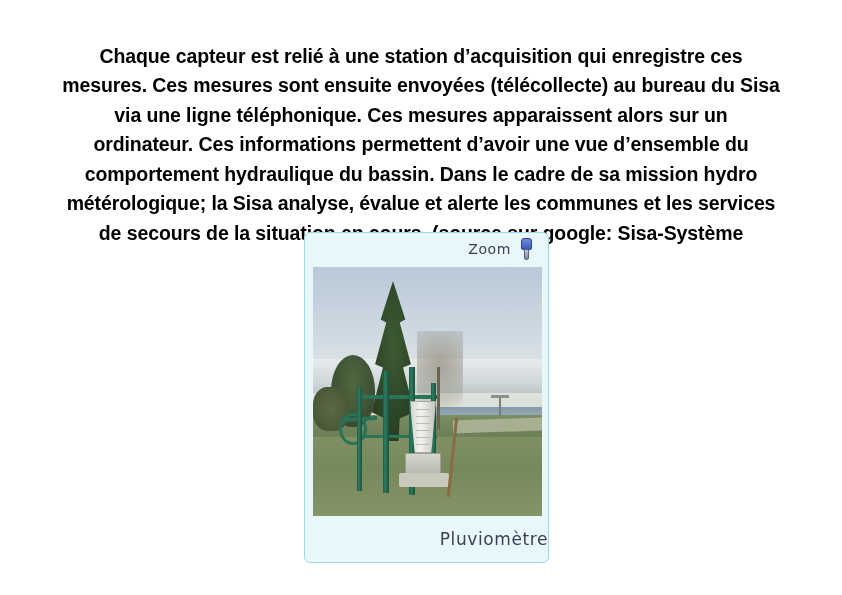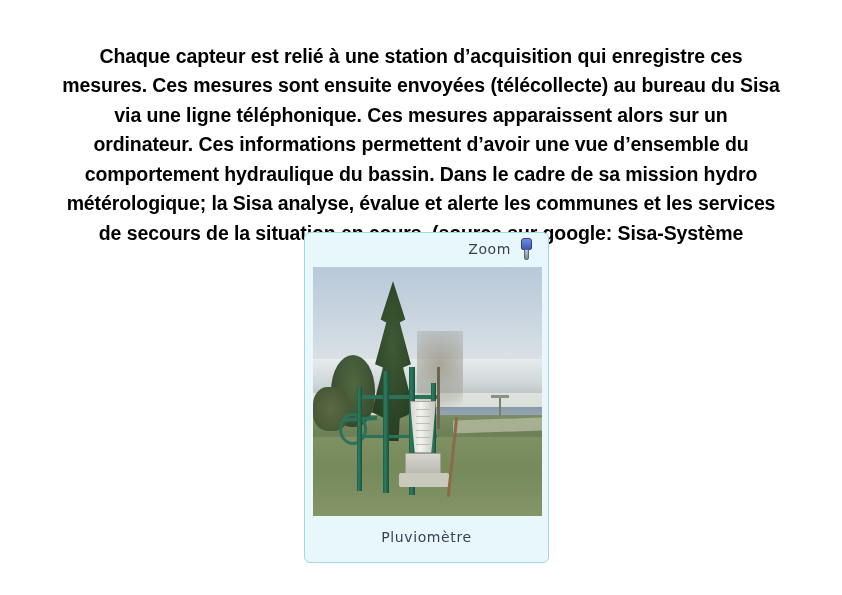--- a/index.html
+++ b/index.html
@@ -288,23 +288,23 @@
     height: 80px;
     background: #8a6b45;
     transform: rotate(6deg);
   }
 
   .caption {
     position: absolute;
     left: 0;
     right: 0;
     top: 296px;
-    text-align: center;
+    text-align: right;
     font-family: "DejaVu Sans", sans-serif;
-    font-size: 14px;
+    font-size: 17px;
     color: #3b3f55;
     letter-spacing: 0.6px;
   }
 </style>
 </head>
 <body>
 
 <div class="page">
 
   <p class="paragraph">Chaque capteur est relié à une station d’acquisition qui enregistre ces mesures. Ces mesures sont ensuite envoyées (télécollecte) au bureau du Sisa via une ligne téléphonique. Ces mesures apparaissent alors sur un ordinateur. Ces informations permettent d’avoir une vue d’ensemble du comportement hydraulique du bassin. Dans le cadre de sa mission hydro métérologique; la Sisa analyse, évalue et alerte les communes et les services de secours de la situation en cours. (source sur google: Sisa-Système d’alerte de crue)</p>

